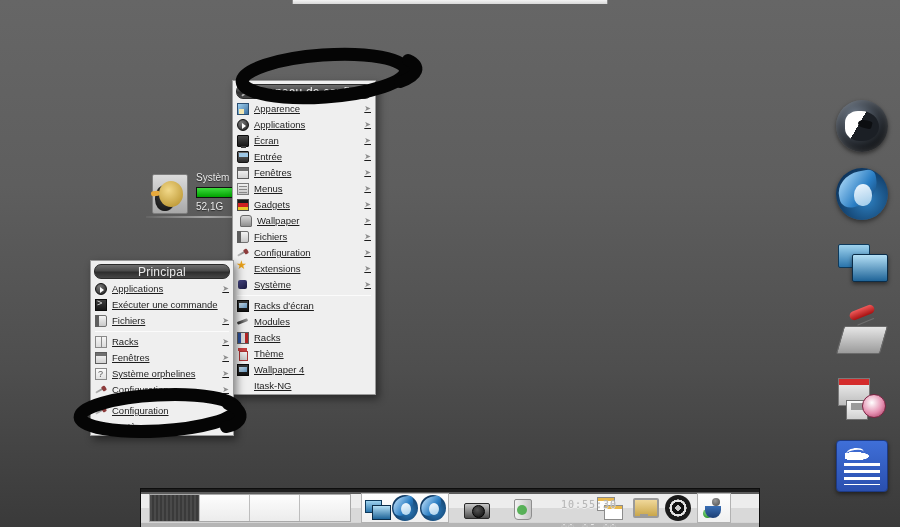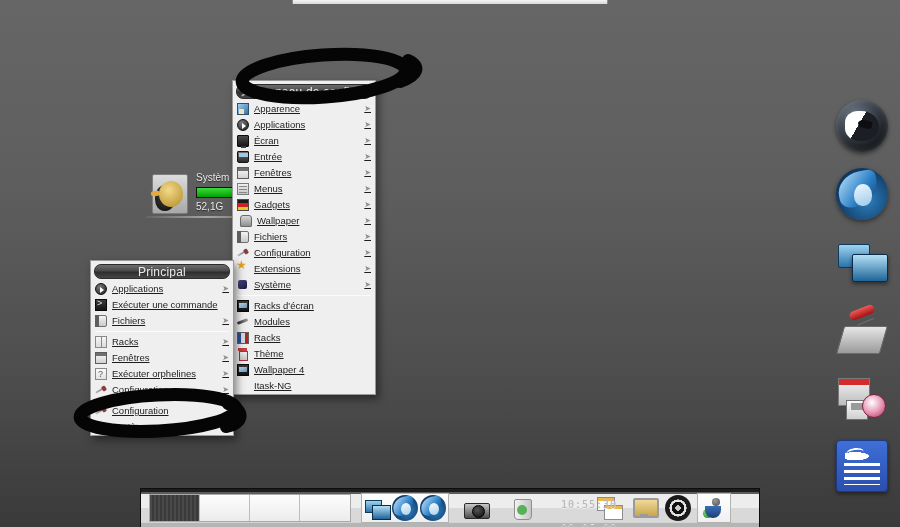--- a/index.html
+++ b/index.html
@@ -389,21 +389,21 @@
         <span class="lbl">Racks</span>
         <span class="arrow">➤</span>
       </div>
       <div class="mi">
         <span class="ic ic-fenetres"></span>
         <span class="lbl">Fenêtres</span>
         <span class="arrow">➤</span>
       </div>
       <div class="mi">
         <span class="ic ic-orph"></span>
-        <span class="lbl">Exécuter orphelines</span>
+        <span class="lbl">Système orphelines</span>
         <span class="arrow">➤</span>
       </div>
       <div class="mi">
         <span class="ic ic-config"></span>
         <span class="lbl">Configuration</span>
         <span class="arrow">➤</span>
       </div>
     </div>
   <div class="sep"></div>
   <div id="mm-g3">

